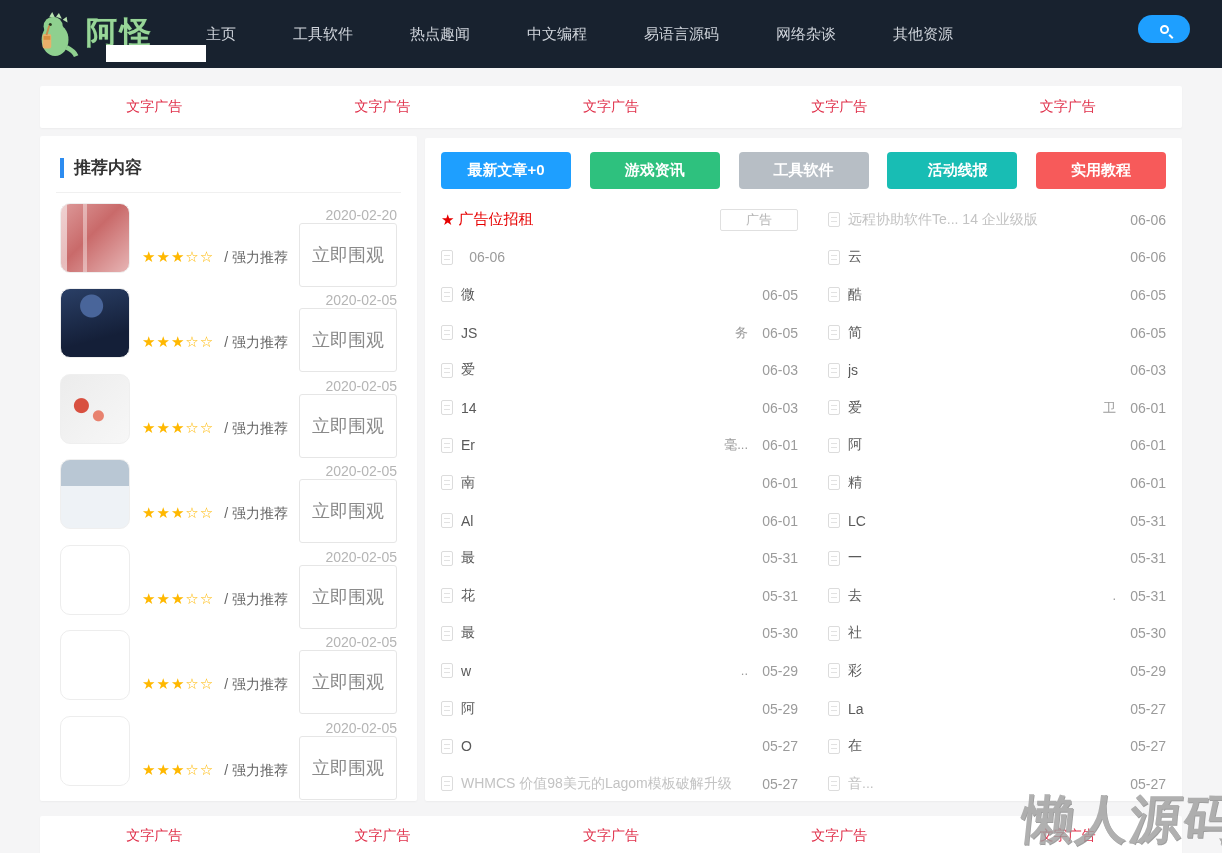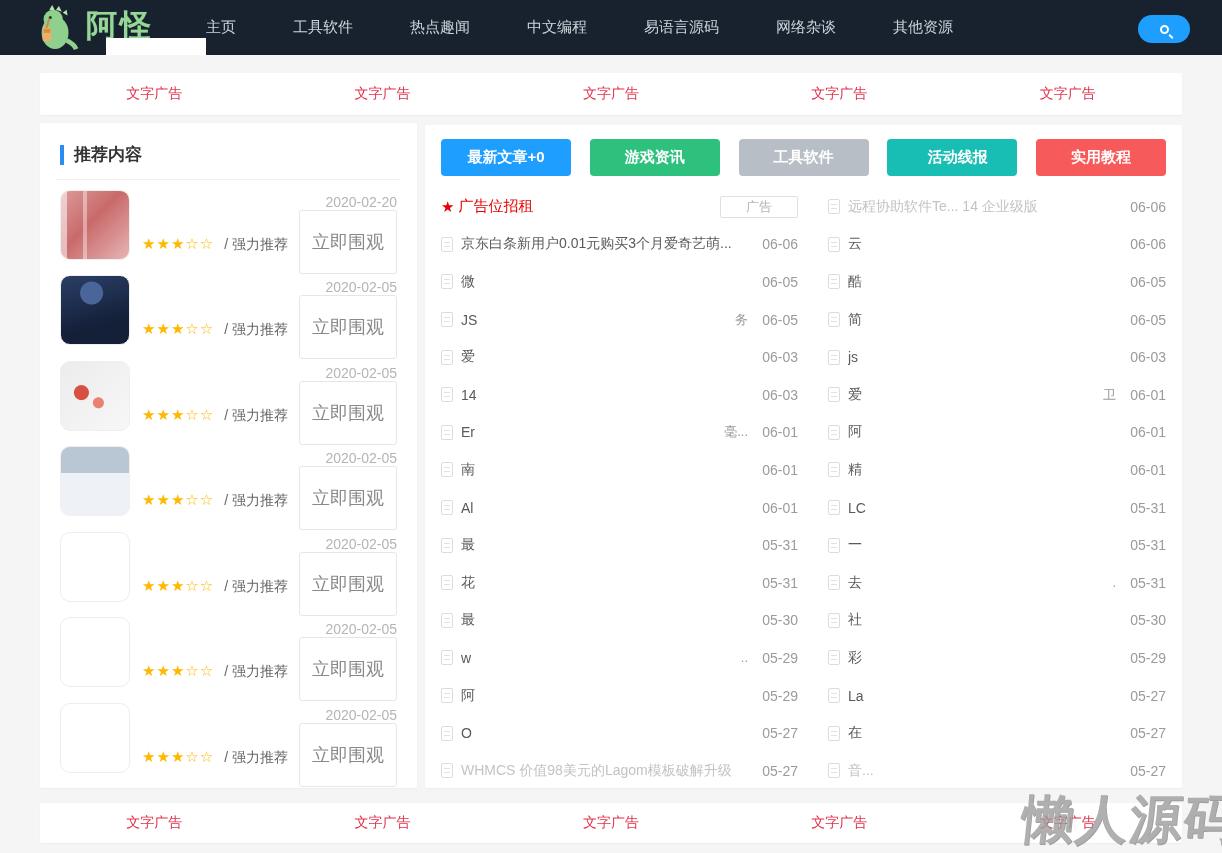--- a/index.html
+++ b/index.html
@@ -4,21 +4,21 @@
 <style>
   * { box-sizing: border-box; margin: 0; padding: 0; }
   html,body { width:1222px; height:853px; }
   body {
     font-family: "Liberation Sans", "DejaVu Sans", sans-serif;
     background:#f5f5f6; position:relative; overflow:hidden;
   }
   [data-interactable="true"] { cursor:pointer; }
 
   
-  .topnav { height:55px; background:#18222f; display:flex; align-items:center; position:relative; }
+  .topnav { height:68px; background:#18222f; display:flex; align-items:center; position:relative; }
   .brand { display:flex; align-items:flex-start; margin-left:34px; position:relative; height:57px; }
   .dino { width:46px; height:50px; margin-top:4px; }
   .brand-text {
     font-size:31px; font-weight:900; color:#98d598; letter-spacing:3px;
     margin:6px 0 0 6px; text-shadow:0 0 1px #3f7d4a;
   }
   .brand-redact { position:absolute; left:72px; top:39px; width:100px; height:17px; background:#ffffff; }
   .menu { display:flex; margin-left:52px; gap:57px; }
   .nav-item { font-size:15px; color:#cfd4db; text-decoration:none; white-space:nowrap; }
   .search-btn {
@@ -244,21 +244,20 @@
       </div>
     <div class="lists" data-interactable="false">
       <div class="col left" data-interactable="false">
         <div class="list-row ad-row" data-interactable="true">
           <span class="red-star" data-interactable="false">★</span>
           <span class="ad-label" data-interactable="false">广告位招租</span>
           <span class="ad-badge" data-interactable="false">广告</span>
         </div>
       <div class="list-row" data-interactable="true">
             <span class="doc-icon" data-interactable="false"></span>
-            <a class="row-title" data-interactable="true">京东白条新用户0.01元购买3个月爱奇艺萌...</a>
             <span class="row-date" data-interactable="false">06-06</span>
           </div>
           <div class="list-row" data-interactable="true">
             <span class="doc-icon" data-interactable="false"></span>
             <a class="row-title" data-interactable="true">微</a>
             <span class="row-date" data-interactable="false">06-05</span>
           </div>
           <div class="list-row" data-interactable="true">
             <span class="doc-icon" data-interactable="false"></span>
             <a class="row-title" data-interactable="true">JS</a>

